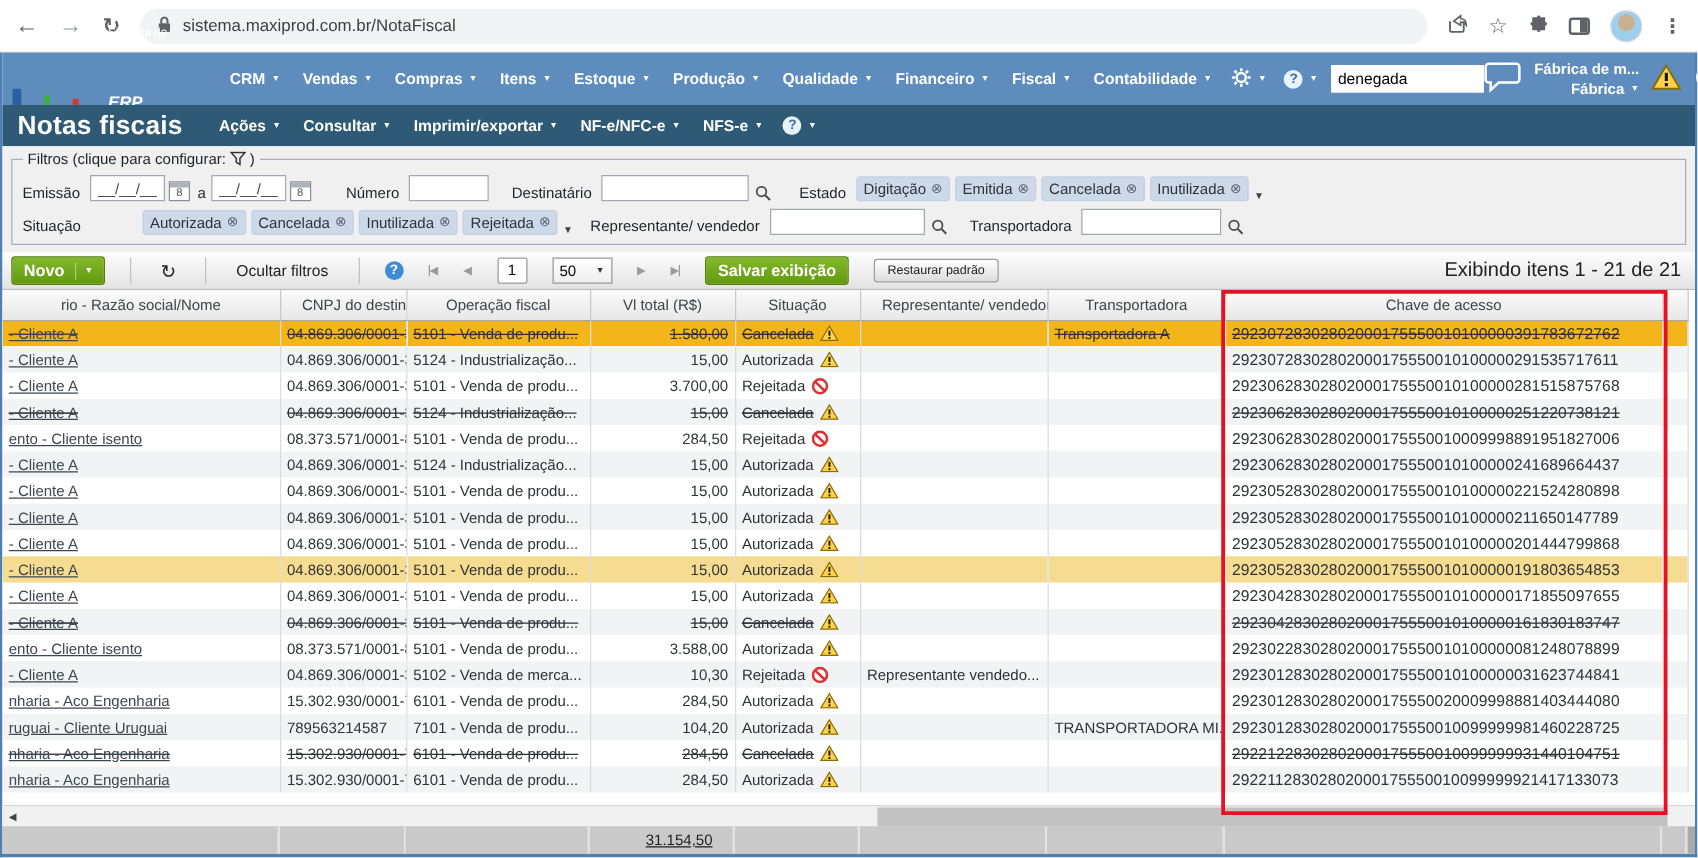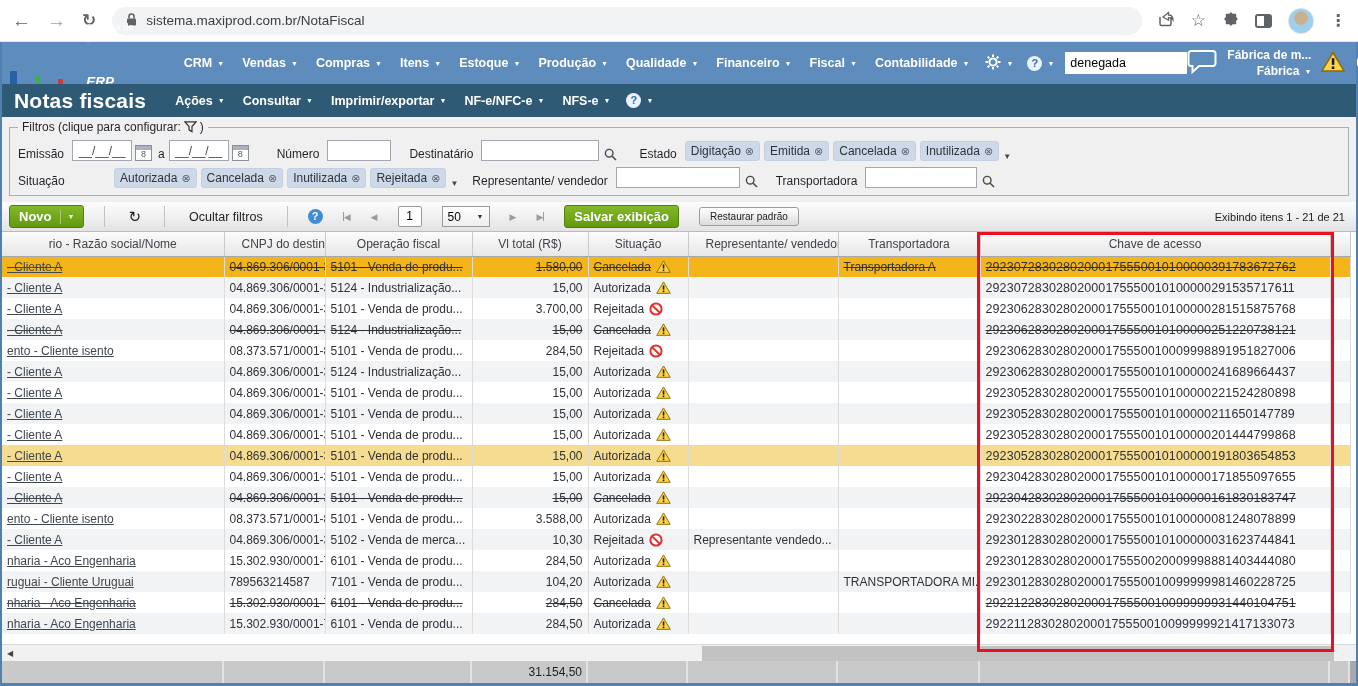--- a/index.html
+++ b/index.html
@@ -74,21 +74,21 @@
   .novo .vr { width:1px; height:14px; background:#a8cc6d; margin:0 7px 0 8px; }
   .novo .caret { font-size:7px; }
   .tsep { width:1px; height:21px; background:#c2c2c2; }
   .refresh { font-size:15px; color:#222; cursor:pointer; padding:0 3px; }
   .flatbtn { color:#222; cursor:pointer; padding:0 4px; font-size:12.5px; }
   .pgbtn { color:#9b9b9b; font-size:9px; cursor:pointer; display:flex; align-items:center; }
   .pgbtn .bar { width:1px; height:9px; background:#9b9b9b; }
   .pagebox { width:24px; height:21px; border:1px solid #9a9a9a; border-radius:2px; background:#fff; text-align:center; line-height:19px; font-size:12px; }
   .sizesel { width:48px; height:21px; border:1px solid #9a9a9a; background:linear-gradient(#fff,#eee); display:flex; align-items:center; justify-content:space-between; padding:0 5px; cursor:pointer; }
   .sizesel .caret { font-size:7px; color:#333; }
-  .exibindo { margin-left:auto; color:#222; font-size:11px; padding-right:4px; }
+  .exibindo { margin-left:auto; color:#222; font-size:16px; padding-right:4px; }
 
   
   .gridwrap { flex:1; display:flex; flex-direction:column; position:relative; min-height:0; background:#fff; }
   .tablewrap { flex:1; overflow:hidden; }
   table { border-collapse:collapse; table-layout:fixed; width:1348px; }
   th { height:24px; background:linear-gradient(#fbfbfb,#e7e7e8); border-right:1px solid #c9c9c9; border-bottom:1px solid #a8a8a8; text-align:center; padding:0 17px; font-weight:normal; font-size:12px; color:#3f434a; white-space:nowrap; overflow:hidden; cursor:pointer; }
   td { height:21px; padding:0 5px; border-right:1px solid #dcdcdd; white-space:nowrap; overflow:hidden; color:#2e3237; font-size:12px; cursor:default; }
   tr.alt td { background:#f2f3f4; }
   tr.selected td { background:#f4b51b; }
   tr.highlighted td { background:#f6dc90; }
@@ -99,21 +99,21 @@
   .sit { display:flex; align-items:center; gap:5px; }
   tr.struck .sit .st { text-decoration:line-through; }
   td.chave { font-size:12.5px; letter-spacing:0.1px; }
 
   
   .hscroll { height:17px; background:#f1f1f2; border-top:1px solid #d9d9d9; position:relative; flex:0 0 auto; }
   .harrow { position:absolute; left:5px; top:4px; font-size:8px; color:#444; cursor:pointer; }
   .hthumb { position:absolute; left:700px; width:632px; top:1px; height:15px; background:#c2c2c3; cursor:grab; }
   .totals { height:22px; background:#a9a9a9; display:flex; flex:0 0 auto; }
   .totals .cell { height:100%; background:#c9c9ca; border-right:2px solid #e2e2e3; line-height:22px; color:#1f1f1f; }
-  .totals .cell.num { text-align:right; padding-right:4px; }
+  .totals .cell.num { text-align:right; padding-right:16px;text-decoration:underline; }
   .redbox { position:absolute; left:975px; top:0px; width:357px; height:420px; border:3px solid #e81123; z-index:10; pointer-events:none; }
 </style>
 </head>
 <body>
 
 <div class="screen">
 
   <div class="browser">
     <span class="bicon">←</span>
     <span class="bicon fwd">→</span>

